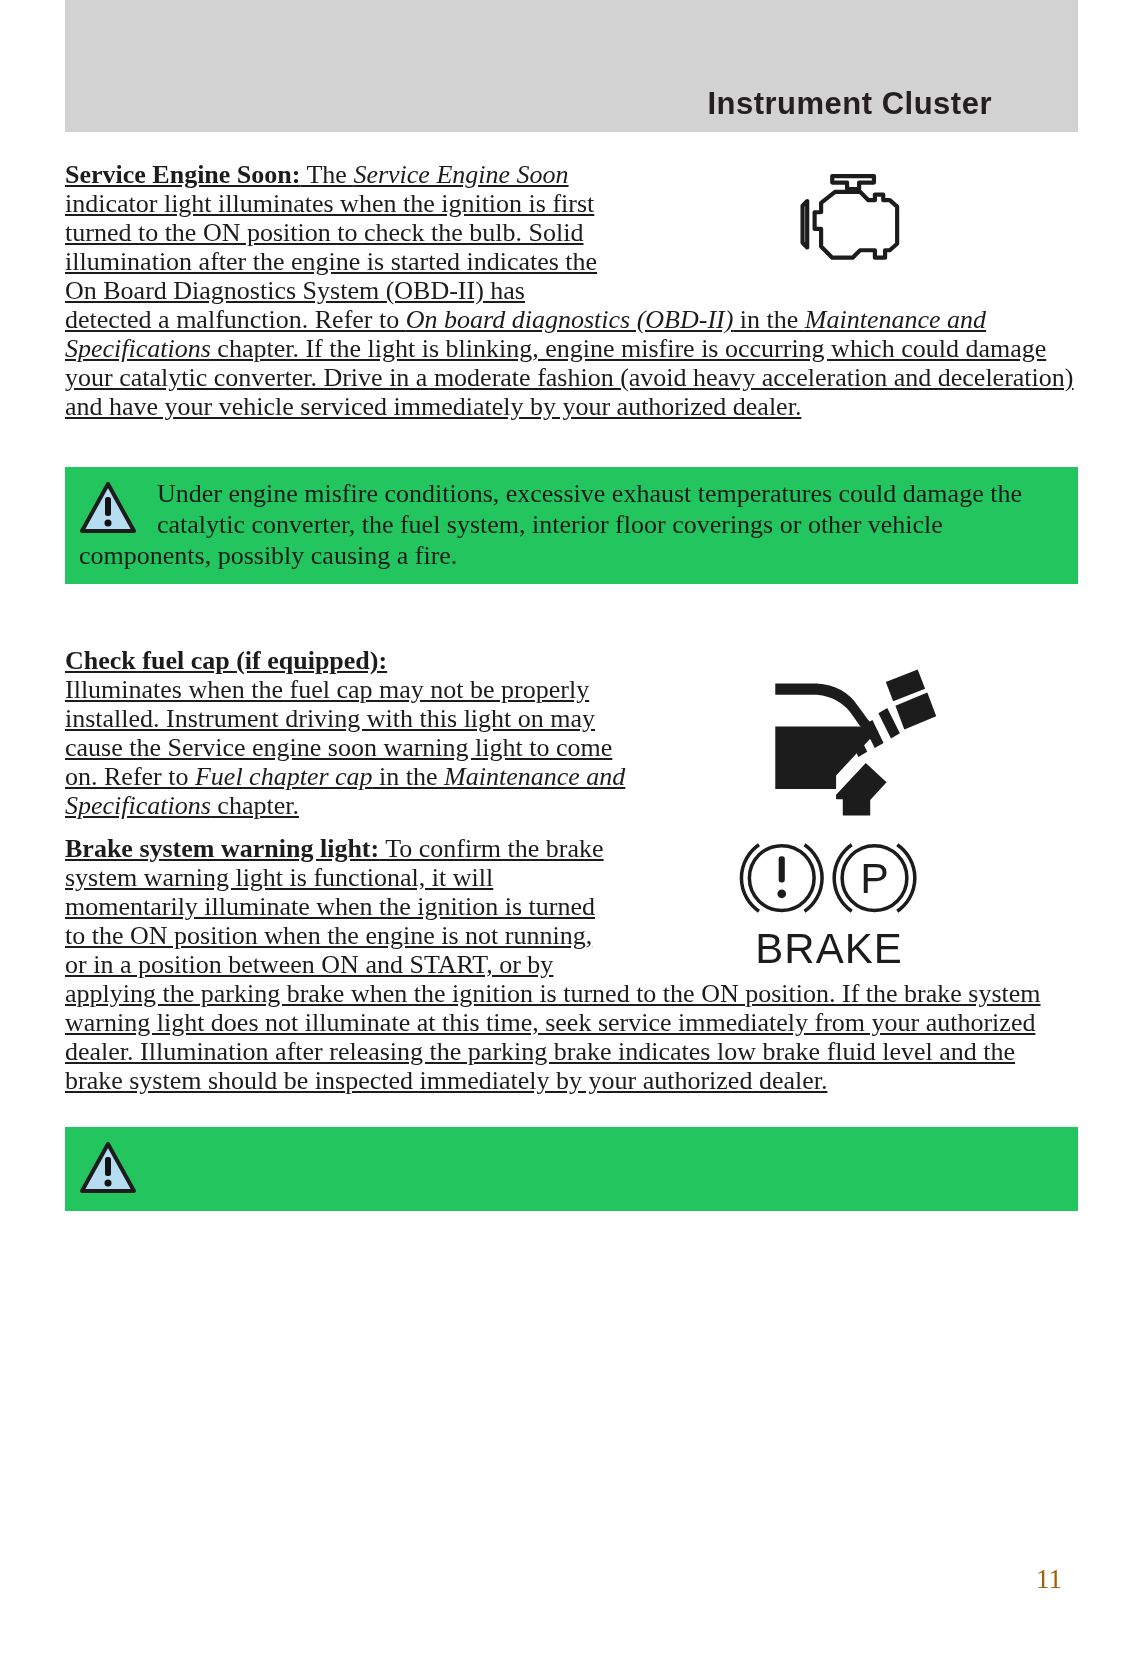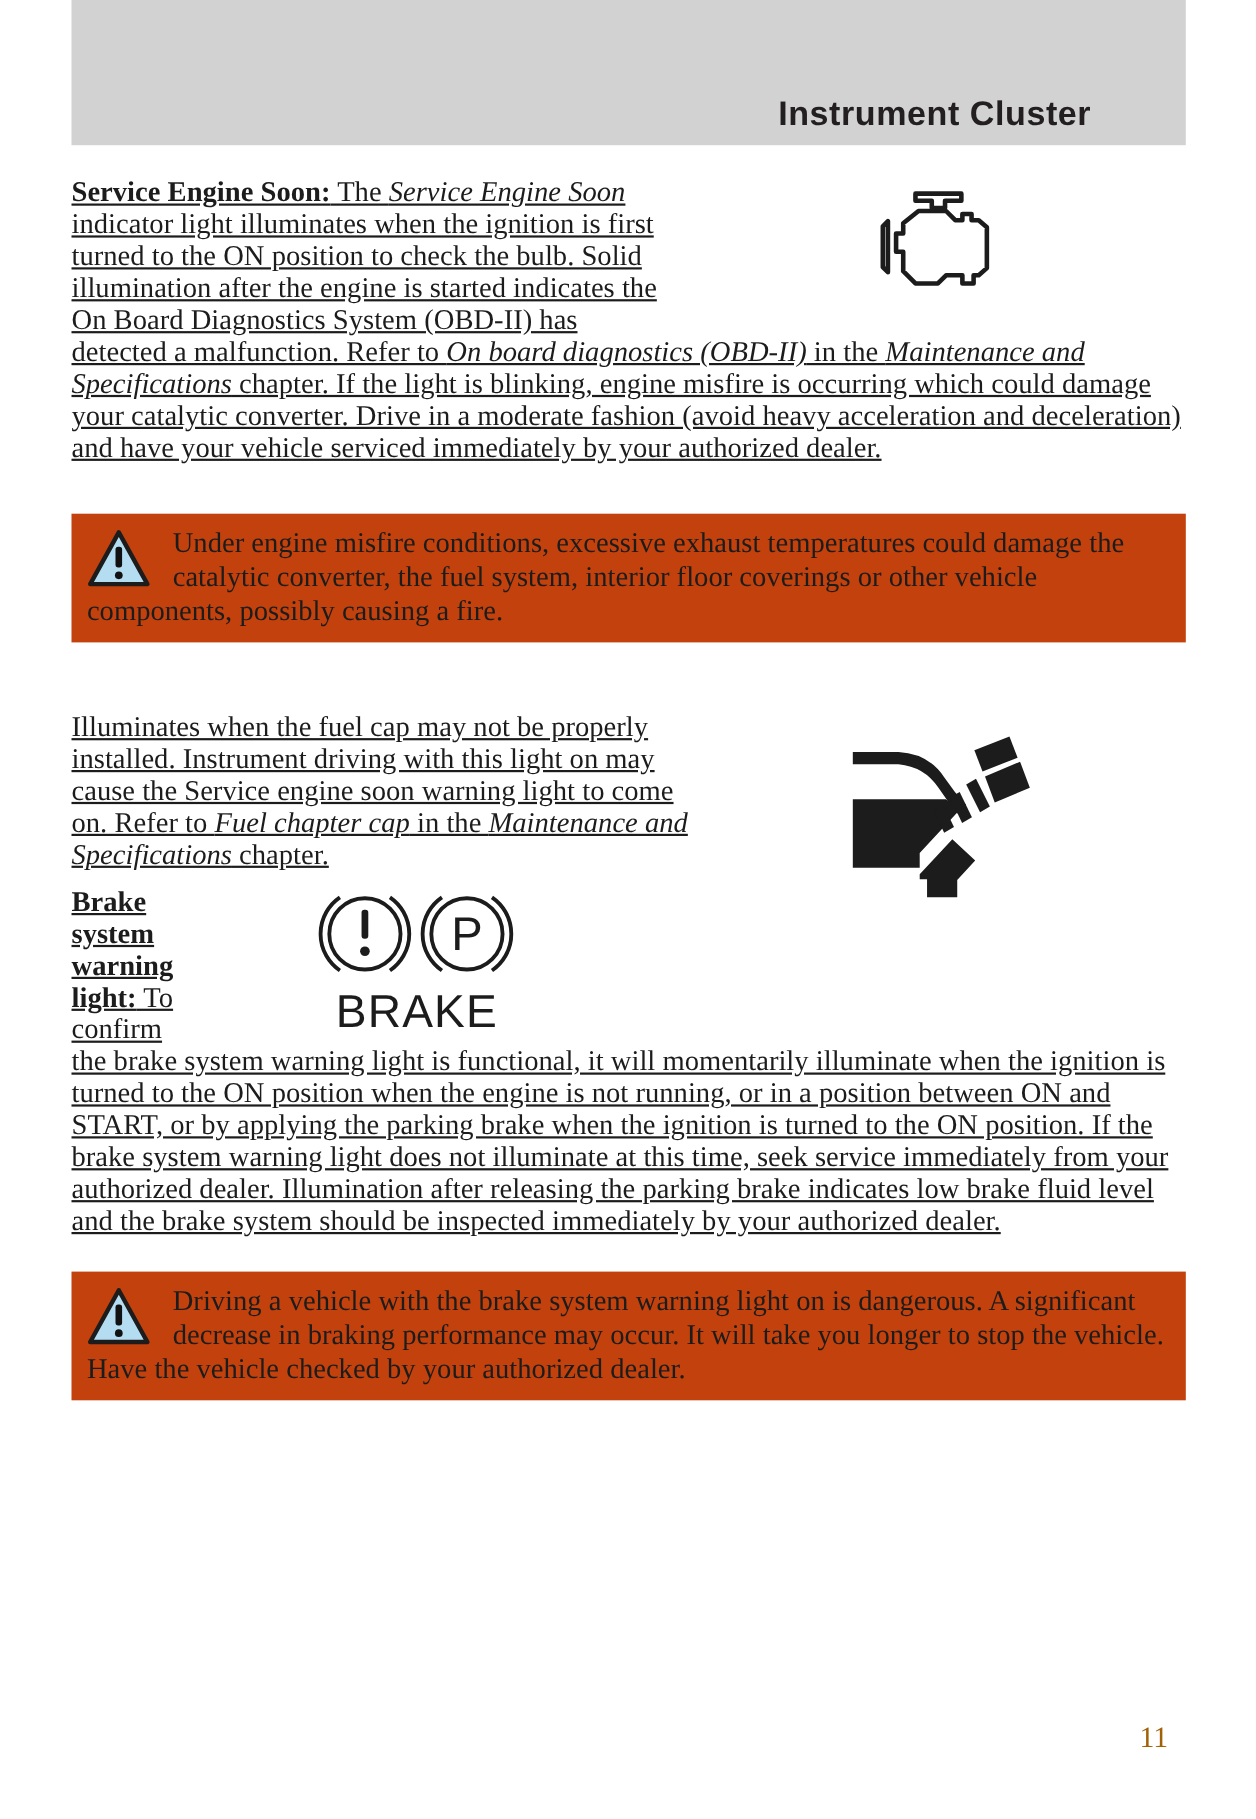--- a/index.html
+++ b/index.html
@@ -22,21 +22,21 @@
   #p1{margin-top:28px;}
   #p1 .fl-right{width:460px;height:118px;padding-top:4px;}
   #box1{margin-top:46px;}
   #sec2{margin-top:62px;}
   #sec2 .fl-right{width:440px;height:176px;align-items:center;padding-right:26px;}
   #sec3{margin-top:14px;}
   #sec3 .fl-right{width:450px;height:147px;flex-direction:column;align-items:center;
         padding-right:48px;margin-top:-8px;}
   #box2{margin-top:32px;}
   
-  .warn{background:#c2410c;box-sizing:border-box;padding:11px 14px 13px 14px;
+  .warn{background:#22c55e;box-sizing:border-box;padding:11px 14px 13px 14px;
         line-height:31px;overflow:hidden;}
   .warn .tri{float:left;width:78px;height:60px;padding-top:3px;box-sizing:border-box;}
   
   .brake-word{font-family:"Liberation Sans",sans-serif;font-size:42px;letter-spacing:1px;
         color:#1c1c1c;margin-top:0px;line-height:44px;text-align:center;}
   .pagenum{position:absolute;right:80px;top:1564px;font-size:27px;color:#a16207;}
 </style>
 </head>
 <body>
 
@@ -77,21 +77,21 @@
             <path d="M34 52 H90 Q127 54 146 83 Q158 101 173 117 L163 128 Q150 113 139 96 Q122 70 90 67 H34 Z"></path>
             <path d="M34 110 H148 L166 122 L116 176 V194 H34 Z"></path>
             <path d="M116 202 L156 159 L184 185 L162 209 V230 H125 V208 H116 Z"></path>
             <polygon points="133,124 145,117 158,144 146,151"></polygon>
             <polygon points="153,108 165,101 180,132 168,139"></polygon>
             <polygon points="173,92 185,85 202,119 190,126"></polygon>
             <polygon points="183,50 226,33 236,59 193,76"></polygon>
             <polygon points="196,82 239,64 251,96 208,114"></polygon>
           </g>
         </svg>
-      </span><span>Illuminates when the fuel cap may not be properly installed. Instrument driving with this light on may cause the Service engine soon warning light to come on. Refer to </span><span class="i">Fuel chapter cap</span><span> in the </span><span class="i">Maintenance and Specifications</span><span> chapter.</span>
+      </span><span class="b block">Check fuel cap (if equipped):</span><span>Illuminates when the fuel cap may not be properly installed. Instrument driving with this light on may cause the Service engine soon warning light to come on. Refer to </span><span class="i">Fuel chapter cap</span><span> in the </span><span class="i">Maintenance and Specifications</span><span> chapter.</span>
     </p>
 
     <p id="sec3">
       <span class="fl-right">
         <svg viewBox="0 0 216 112" width="190" height="98" aria-hidden="true">
           <g fill="none" stroke="#1c1c1c" stroke-width="4">
             <path d="M28 18 A46 46 0 0 0 28 94"></path>
             <path d="M80 18 A46 46 0 0 1 80 94"></path>
             <circle cx="54" cy="56" r="37"></circle>
             <path d="M134 18 A46 46 0 0 0 134 94"></path>
@@ -106,19 +106,19 @@
       </span><span class="b">Brake system warning light:</span><span> To confirm the brake system warning light is functional, it will momentarily illuminate when the ignition is turned to the ON position when the engine is not running, or in a position between ON and START, or by applying the parking brake when the ignition is turned to the ON position. If the brake system warning light does not illuminate at this time, seek service immediately from your authorized dealer. Illumination after releasing the parking brake indicates low brake fluid level and the brake system should be inspected immediately by your authorized dealer.</span>
     </p>
 
     <div id="box2" class="warn">
       <span class="tri">
         <svg viewBox="0 0 58 54" width="58" height="54" aria-hidden="true">
           <path d="M29 3 L55 50 H3 Z" fill="#b5ddf2" stroke="#1c1c1c" stroke-width="4" stroke-linejoin="round"></path>
           <rect x="26" y="16" width="6" height="19" rx="2.5" fill="#111"></rect>
           <circle cx="29" cy="42" r="3.5" fill="#111"></circle>
         </svg>
-      </span><span>Driving a vehicle with the brake system warning light on is dangerous. A significant decrease in braking performance may occur. It will take you longer to stop the vehicle. Have the vehicle checked by your authorized dealer.</span>
+      </span>
     </div>
 
   </div>
 
   <div class="pagenum">11</div>
 </div>
 
 </body></html>

